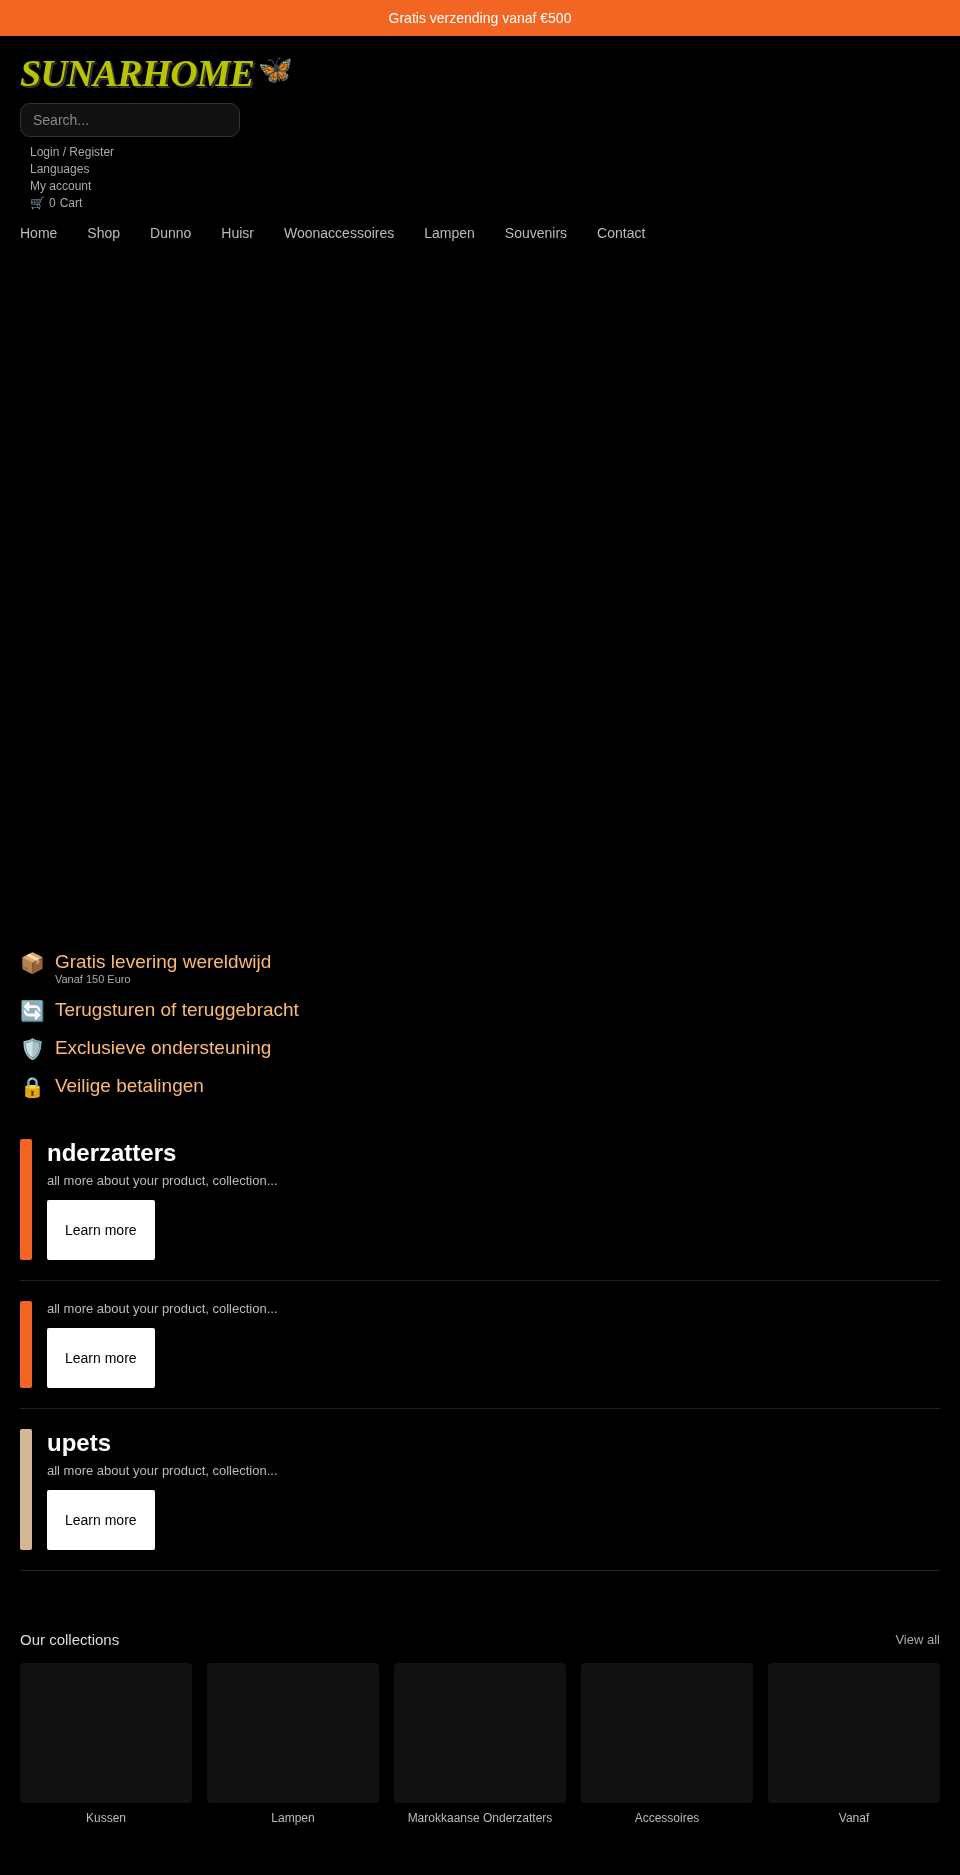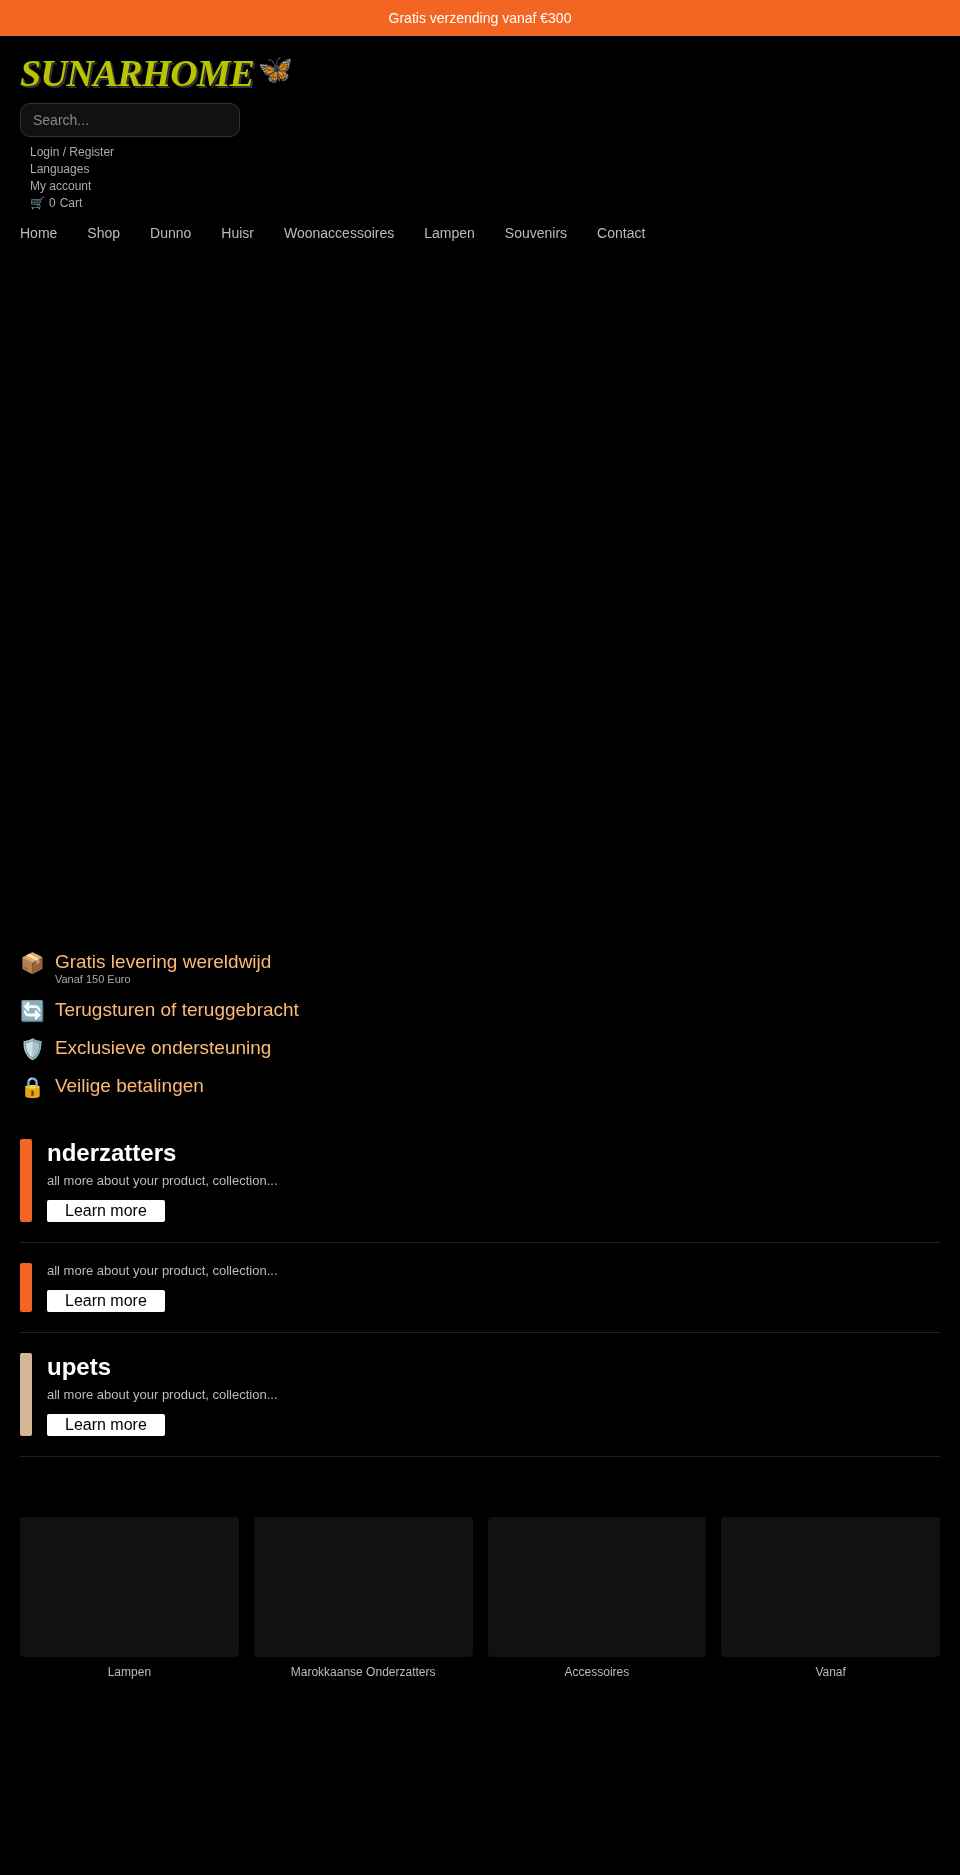--- a/index.html
+++ b/index.html
@@ -177,22 +177,22 @@
     .category-desc {
       font-size: 13px;
       color: #bbb;
       margin-bottom: 12px;
     }
 
     .learn-more-btn {
       background: #fff;
       color: #000;
       border: none;
-      padding: 2px 18px;
-      font-size: 16px;
+      padding: 22px 18px;
+      font-size: 14px;
       cursor: pointer;
       border-radius: 2px;
       font-weight: normal;
     }
 
     
     .collections-section {
       background: #000;
       padding: 20px;
     }
@@ -243,21 +243,21 @@
 
     .black-section-tall {
       background: #000;
       height: 500px;
     }
   </style>
 </head>
 <body>
 
 <div class="top-banner">
-  <span>Gratis verzending vanaf €300</span>
+  <span>Gratis verzending vanaf €500</span>
 </div>
 
 <div class="header">
   <div class="logo-area">
     <div class="logo-text">
       <span>SUNAR</span><span style="color:#b8c400;">HOME</span>
     </div>
     <div class="logo-butterfly">🦋</div>
   </div>
 
@@ -349,24 +349,32 @@
         <div class="category-title">upets</div>
         <div class="category-desc">all more about your product, collection...</div>
         <button class="learn-more-btn">Learn more</button>
       </div>
     </div>
   </div>
 
 </div>
 
 <div class="collections-section">
+  <div class="collections-header">
+    <span class="collections-title">Our collections</span>
+    <a href="#" class="view-all-link">View all</a>
+  </div>
 
   <div class="collection-grid">
     <div class="collection-item">
       <div class="collection-img-placeholder"></div>
+      <div class="collection-label">Kussen</div>
+    </div>
+    <div class="collection-item">
+      <div class="collection-img-placeholder"></div>
       <div class="collection-label">Lampen</div>
     </div>
     <div class="collection-item">
       <div class="collection-img-placeholder"></div>
       <div class="collection-label">Marokkaanse Onderzatters</div>
     </div>
     <div class="collection-item">
       <div class="collection-img-placeholder"></div>
       <div class="collection-label">Accessoires</div>
     </div>

